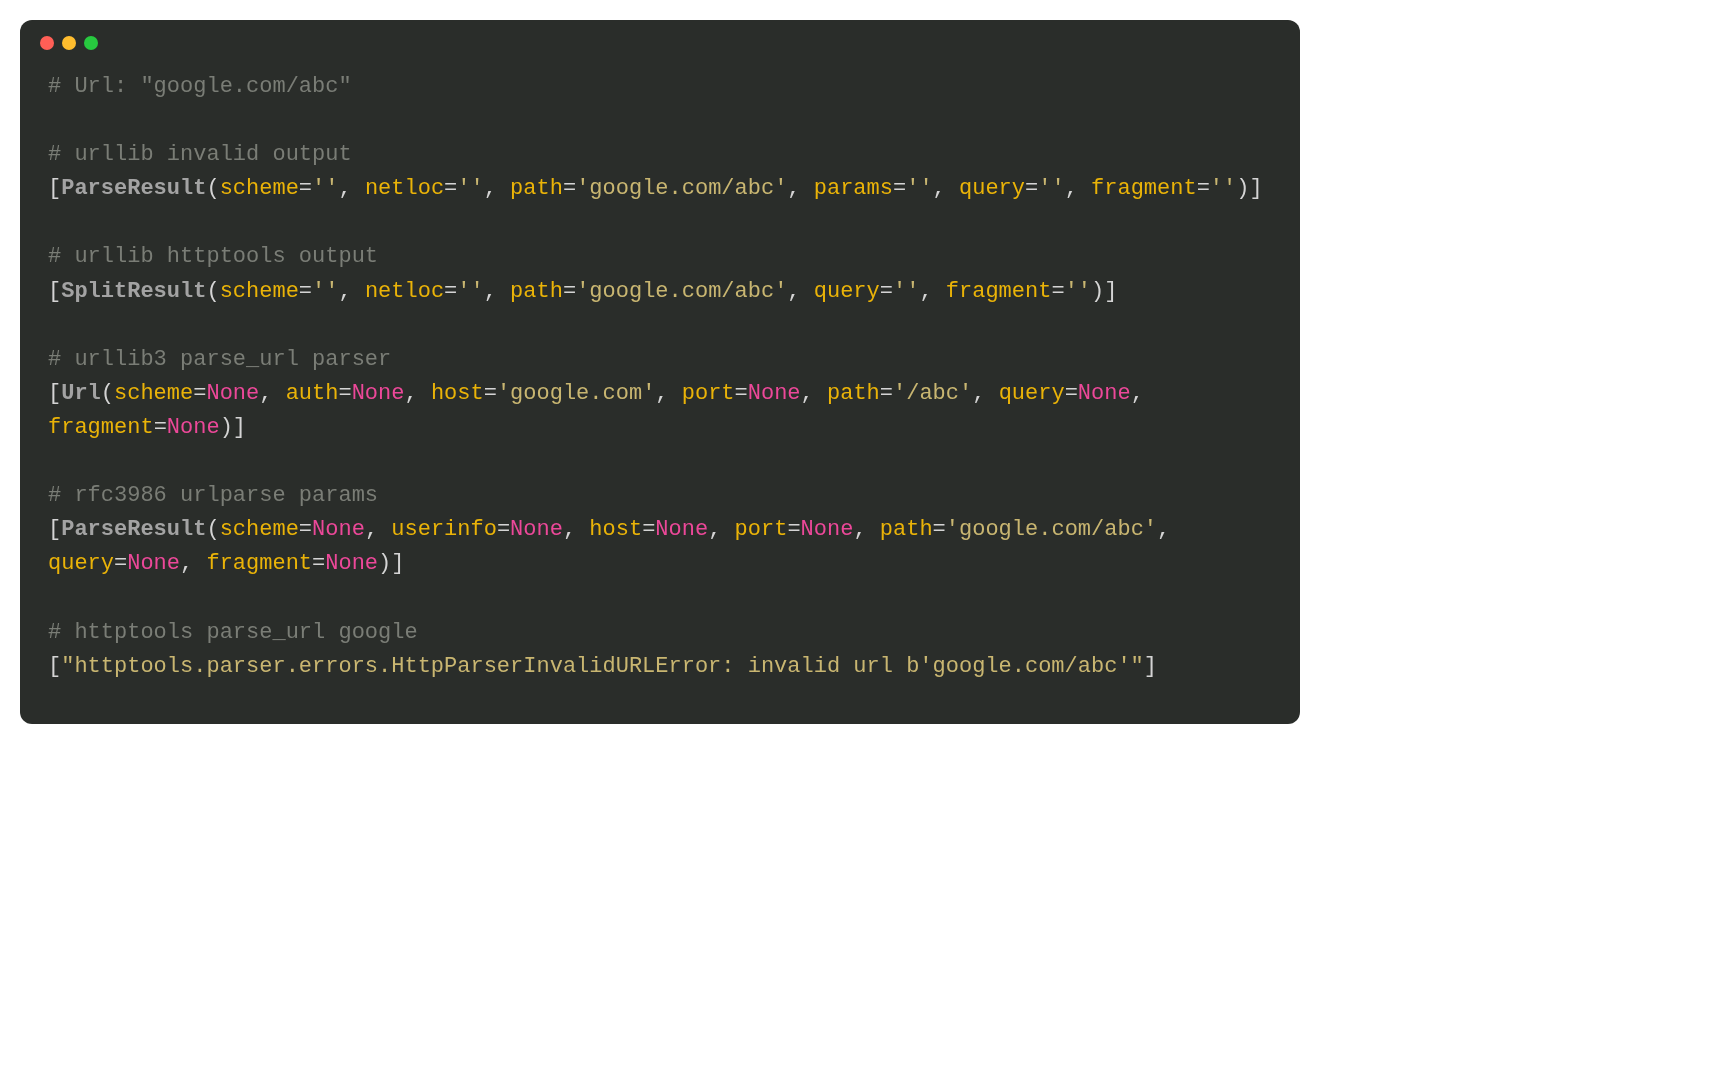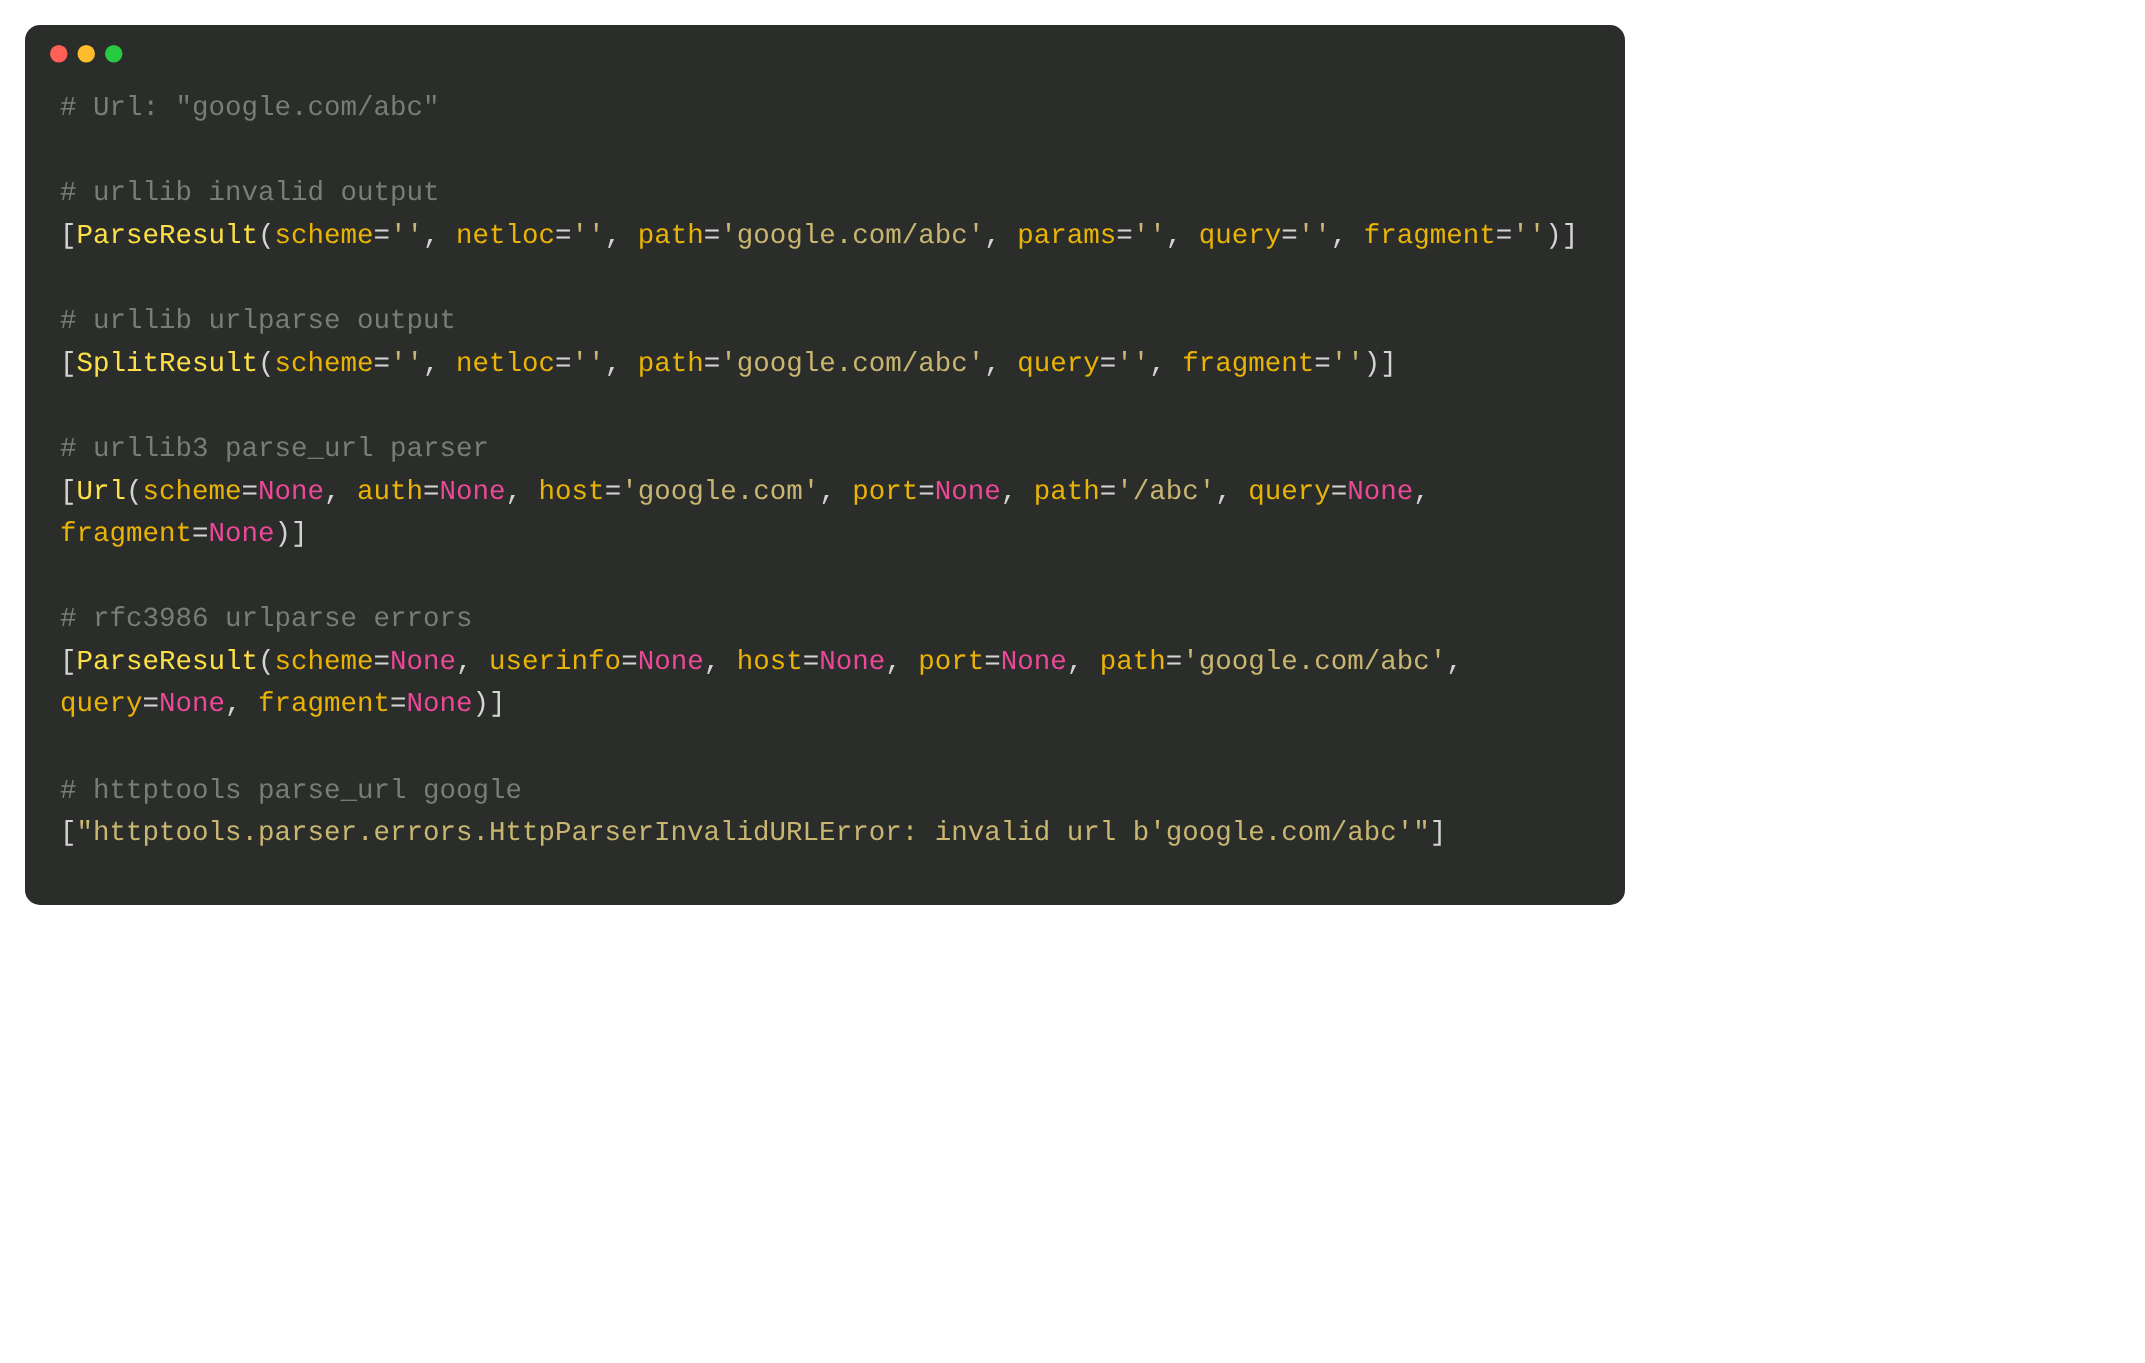--- a/index.html
+++ b/index.html
@@ -37,45 +37,45 @@
     .code-area {
       padding: 12px 28px 40px 28px;
       font-size: 22px;
       line-height: 1.55;
       color: #d4d4d4;
       white-space: pre-wrap;
       word-wrap: break-word;
     }
     .comment { color: #7a7d76; }
     .bracket { color: #d4d4d4; }
-    .classname { color: #fde047; }
+    .classname { color: #a3a3a3; font-weight: bold; }
     .param { color: #eab308; }
     .equals { color: #d4d4d4; }
     .string { color: #c9b671; }
     .none { color: #ec4899; }
     .text { color: #d4d4d4; }
   </style>
 </head>
 <body>
 
 <div class="terminal">
   <div class="titlebar">
     <div class="dot dot-red"></div>
     <div class="dot dot-yellow"></div>
     <div class="dot dot-green"></div>
   </div>
   <div class="code-area"><span class="comment"># Url: "google.com/abc"</span>
 
 <span class="comment"># urllib invalid output</span>
 <span class="bracket">[</span><span class="classname">ParseResult</span><span class="bracket">(</span><span class="param">scheme</span><span class="equals">=</span><span class="string">''</span><span class="text">, </span><span class="param">netloc</span><span class="equals">=</span><span class="string">''</span><span class="text">, </span><span class="param">path</span><span class="equals">=</span><span class="string">'google.com/abc'</span><span class="text">, </span><span class="param">params</span><span class="equals">=</span><span class="string">''</span><span class="text">, </span><span class="param">query</span><span class="equals">=</span><span class="string">''</span><span class="text">, </span><span class="param">fragment</span><span class="equals">=</span><span class="string">''</span><span class="bracket">)</span><span class="bracket">]</span>
 
-<span class="comment"># urllib urlparse output</span>
+<span class="comment"># urllib httptools output</span>
 <span class="bracket">[</span><span class="classname">SplitResult</span><span class="bracket">(</span><span class="param">scheme</span><span class="equals">=</span><span class="string">''</span><span class="text">, </span><span class="param">netloc</span><span class="equals">=</span><span class="string">''</span><span class="text">, </span><span class="param">path</span><span class="equals">=</span><span class="string">'google.com/abc'</span><span class="text">, </span><span class="param">query</span><span class="equals">=</span><span class="string">''</span><span class="text">, </span><span class="param">fragment</span><span class="equals">=</span><span class="string">''</span><span class="bracket">)</span><span class="bracket">]</span>
 
 <span class="comment"># urllib3 parse_url parser</span>
 <span class="bracket">[</span><span class="classname">Url</span><span class="bracket">(</span><span class="param">scheme</span><span class="equals">=</span><span class="none">None</span><span class="text">, </span><span class="param">auth</span><span class="equals">=</span><span class="none">None</span><span class="text">, </span><span class="param">host</span><span class="equals">=</span><span class="string">'google.com'</span><span class="text">, </span><span class="param">port</span><span class="equals">=</span><span class="none">None</span><span class="text">, </span><span class="param">path</span><span class="equals">=</span><span class="string">'/abc'</span><span class="text">, </span><span class="param">query</span><span class="equals">=</span><span class="none">None</span><span class="text">, </span><span class="param">fragment</span><span class="equals">=</span><span class="none">None</span><span class="bracket">)</span><span class="bracket">]</span>
 
-<span class="comment"># rfc3986 urlparse errors</span>
+<span class="comment"># rfc3986 urlparse params</span>
 <span class="bracket">[</span><span class="classname">ParseResult</span><span class="bracket">(</span><span class="param">scheme</span><span class="equals">=</span><span class="none">None</span><span class="text">, </span><span class="param">userinfo</span><span class="equals">=</span><span class="none">None</span><span class="text">, </span><span class="param">host</span><span class="equals">=</span><span class="none">None</span><span class="text">, </span><span class="param">port</span><span class="equals">=</span><span class="none">None</span><span class="text">, </span><span class="param">path</span><span class="equals">=</span><span class="string">'google.com/abc'</span><span class="text">, </span><span class="param">query</span><span class="equals">=</span><span class="none">None</span><span class="text">, </span><span class="param">fragment</span><span class="equals">=</span><span class="none">None</span><span class="bracket">)</span><span class="bracket">]</span>
 
 <span class="comment"># httptools parse_url google</span>
 <span class="bracket">[</span><span class="string">"httptools.parser.errors.HttpParserInvalidURLError: invalid url b'google.com/abc'"</span><span class="bracket">]</span></div>
 </div>
 
 </body></html>

